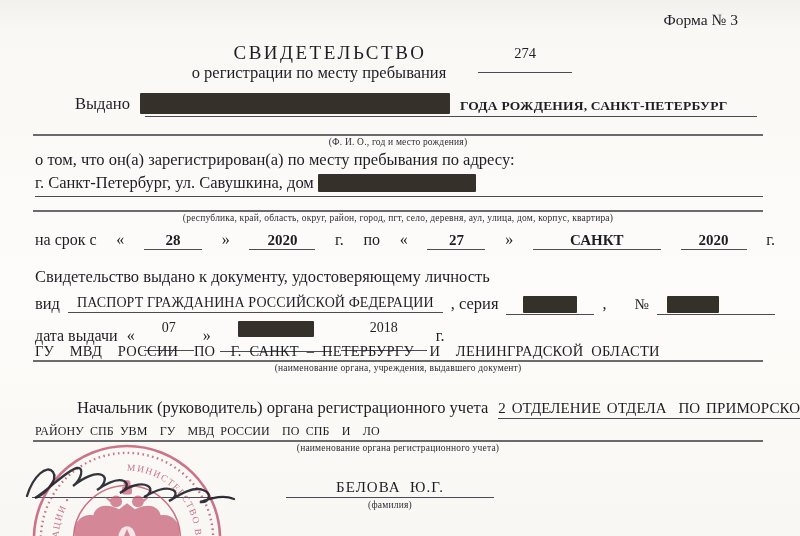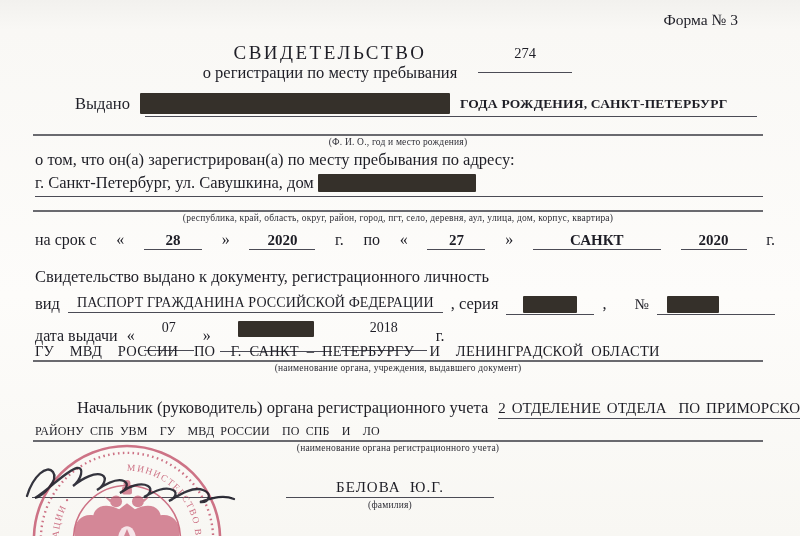--- a/index.html
+++ b/index.html
@@ -24,22 +24,22 @@
   .center{text-align:center;}
   .pre{white-space:pre;}
   .caption{font-size:9.5px;color:#2e2e36;letter-spacing:.2px;white-space:nowrap;}
   .hline{position:absolute;height:1px;background:var(--c-line);}
   .rule{position:absolute;height:2px;background:var(--c-rule);opacity:.75;}
   .redact{display:inline-block;background:var(--c-redaction);border-radius:1px;vertical-align:middle;}
   .bold{font-weight:bold;}
   .form-label{top:11px;right:62px;font-size:15.5px;}
   .title{left:232px;top:42px;width:196px;font-size:19px;letter-spacing:2.5px;}
   .title-number{left:478px;top:45px;width:94px;font-size:14.5px;border-bottom:1px solid var(--c-line);padding-bottom:10px;}
-  .subtitle{left:165px;top:63px;width:330px;font-size:16.5px;}
-  .issued-row{left:75px;top:93px;display:flex;align-items:center;gap:10px;font-size:16.5px;}
+  .subtitle{left:154px;top:63px;width:330px;font-size:16.5px;}
+  .issued-row{left:75px;top:93px;display:flex;align-items:flex-end;gap:10px;font-size:16.5px;}
   .issued-row .redact{width:310px;height:21px;}
   .issued-suffix{font-size:13.5px;letter-spacing:.2px;}
   .statement{left:35px;top:150px;font-size:16.5px;}
   .address-row{left:35px;top:173px;display:flex;align-items:center;gap:4px;font-size:16.5px;}
   .address-row .redact{width:158px;height:18px;}
   .term-row{left:35px;top:231px;width:740px;display:flex;justify-content:space-between;align-items:baseline;font-size:16px;}
   .tval{font-weight:bold;font-size:15px;text-align:center;border-bottom:1px solid var(--c-line);padding:0 4px;}
   .w-day{min-width:50px;}
   .w-month{min-width:120px;}
   .w-year{min-width:58px;}
@@ -110,21 +110,21 @@
     <span>г.</span>
     <span>по</span>
     <span>«</span>
     <span class="tval w-day">27</span>
     <span>»</span>
     <span class="tval w-month">САНКТ</span>
     <span class="tval w-year">2020</span>
     <span>г.</span>
   </div>
 
-  <div class="abs identity-intro">Свидетельство выдано к документу, регистрационного личность</div>
+  <div class="abs identity-intro">Свидетельство выдано к документу, удостоверяющему личность</div>
 
   <div class="abs vid-row">
     <span>вид</span>
     <span class="vid-value">ПАСПОРТ ГРАЖДАНИНА РОССИЙСКОЙ ФЕДЕРАЦИИ</span>
     <span>, серия</span>
     <span class="series-cell"><span class="redact"></span></span>
     <span>,</span>
     <span class="no-label">№</span>
     <span class="num-cell"><span class="redact"></span></span>
   </div>

